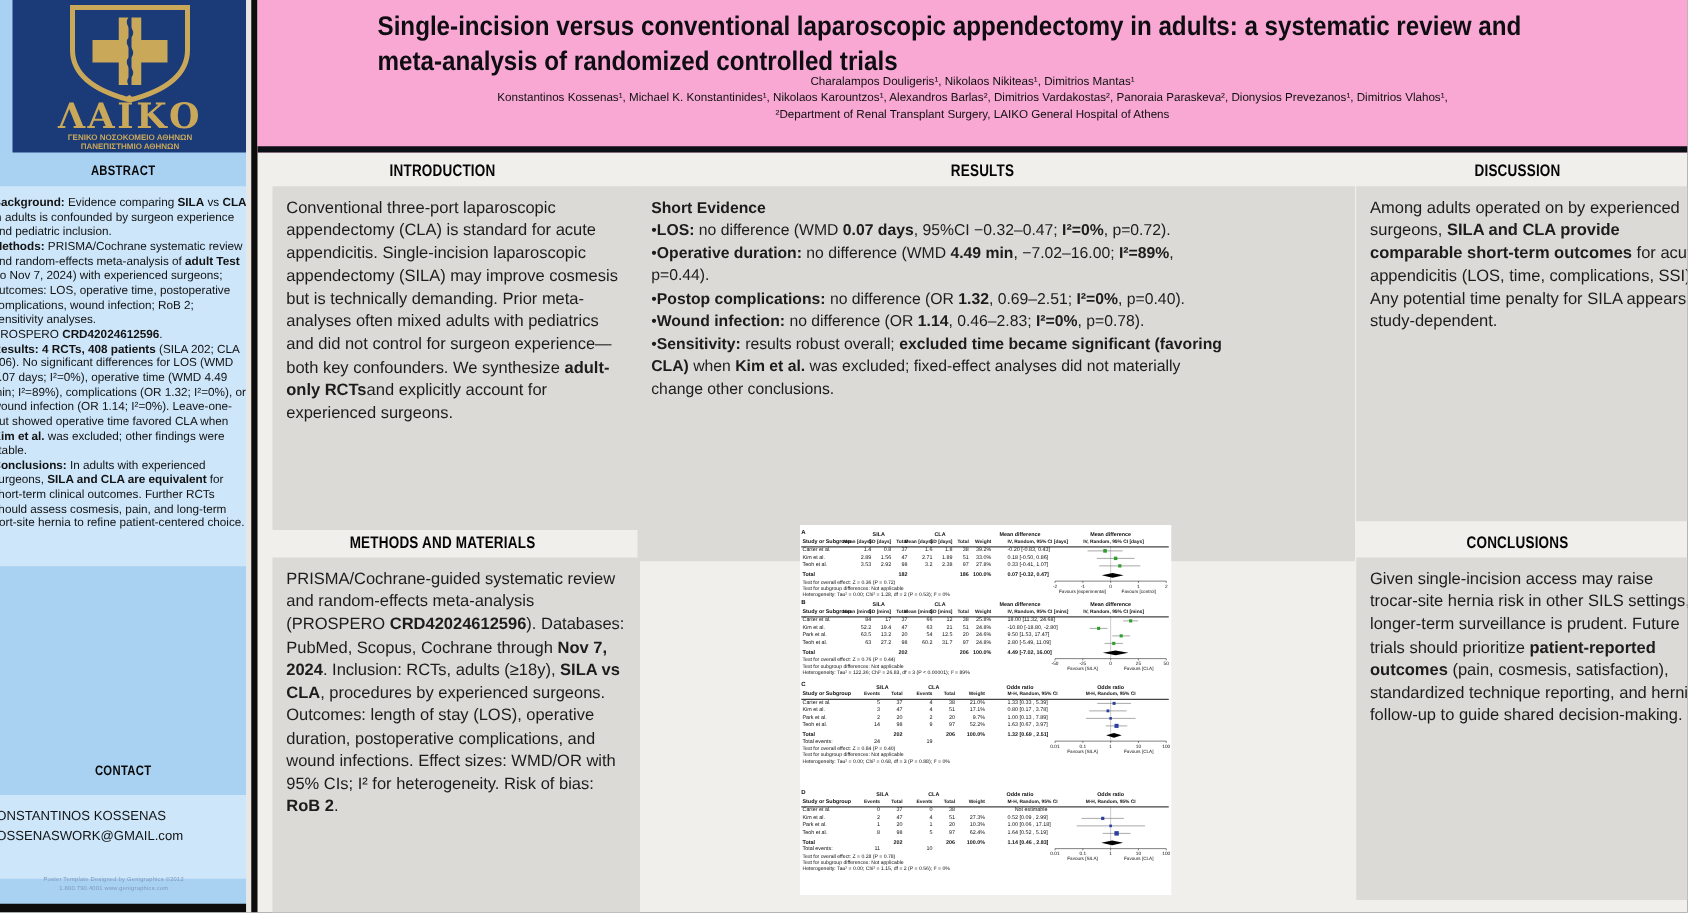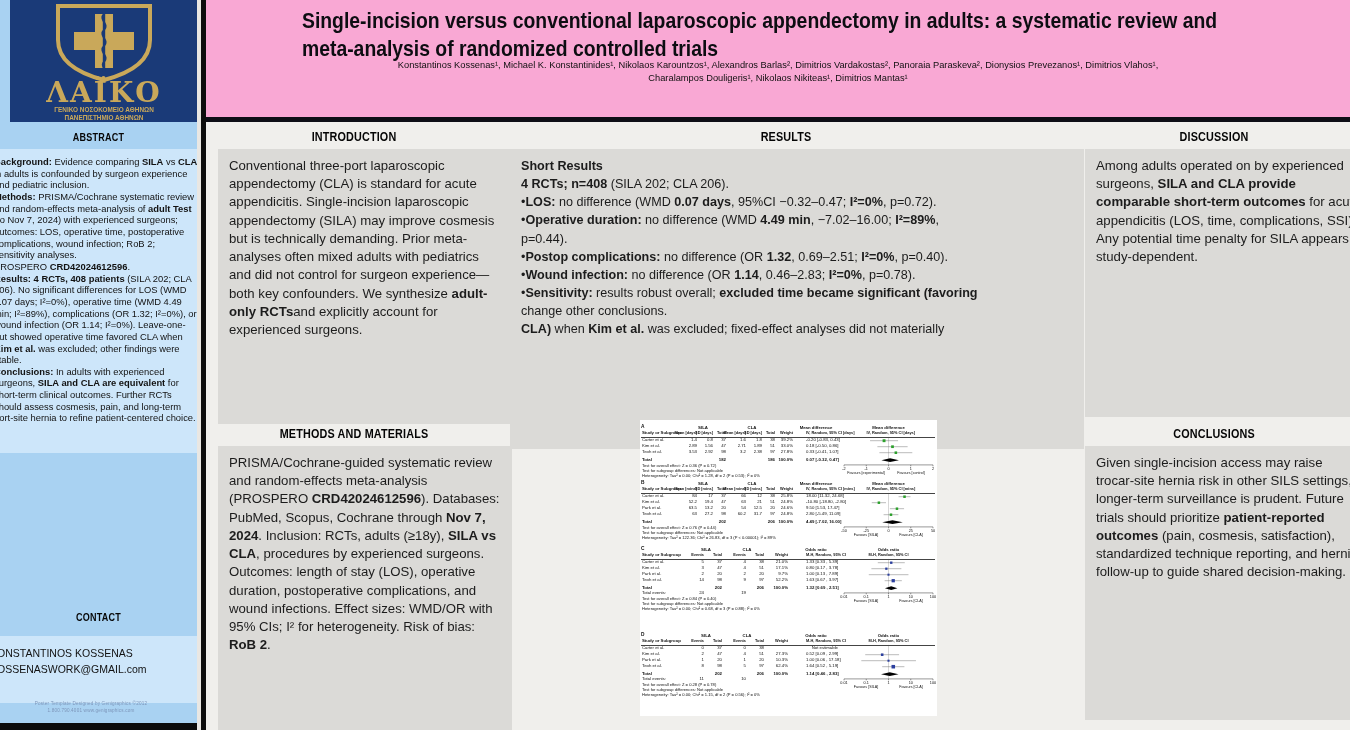--- a/index.html
+++ b/index.html
@@ -87,47 +87,47 @@
   </div>
   <div id="side-gap"></div>
   <div id="side-bar-line"></div>
 
   <div id="band">
     <div id="title-block">
       <div class="title-line">Single-incision versus conventional laparoscopic appendectomy in adults: a systematic review and</div>
       <div class="title-line">meta-analysis of randomized controlled trials</div>
     </div>
     <div id="byline">
+      <div>Charalampos Douligeris¹, Nikolaos Nikiteas¹, Dimitrios Mantas¹</div>
       <div>Konstantinos Kossenas¹, Michael K. Konstantinides¹, Nikolaos Karountzos¹, Alexandros Barlas², Dimitrios Vardakostas², Panoraia Paraskeva², Dionysios Prevezanos¹, Dimitrios Vlahos¹,</div>
-      <div>Charalampos Douligeris¹, Nikolaos Nikiteas¹, Dimitrios Mantas¹</div>
+      <div>²Department of Renal Transplant Surgery, LAIKO General Hospital of Athens</div>
     </div>
   </div>
 
   <div class="shead" style="left:218px;width:272px;top:129px;">INTRODUCTION</div>
   <div class="gpanel" style="left:218px;top:149px;width:272px;height:259px;">
     <div><span>Conventional three-port laparoscopic appendectomy (CLA) is standard for acute appendicitis. Single-incision laparoscopic appendectomy (SILA) may improve cosmesis but is technically demanding. Prior meta-analyses often mixed adults with pediatrics and did not control for surgeon experience—both key confounders. We synthesize </span><b>adult-only RCTs</b><span>and explicitly account for experienced surgeons.</span></div>
   </div>
 
   <div class="shead" style="left:218px;width:272px;top:426px;">METHODS AND MATERIALS</div>
   <div class="gpanel" style="left:218px;top:446px;width:272px;height:282px;">
     <div><span>PRISMA/Cochrane-guided systematic review and random-effects meta-analysis</span><br><span>(PROSPERO </span><b>CRD42024612596</b><span>). Databases: PubMed, Scopus, Cochrane through </span><b>Nov 7, 2024</b><span>. Inclusion: RCTs, adults (≥18y), </span><b>SILA vs CLA</b><span>, procedures by experienced surgeons. Outcomes: length of stay (LOS), operative duration, postoperative complications, and wound infections. Effect sizes: WMD/OR with 95% CIs; I² for heterogeneity. Risk of bias: </span><b>RoB 2</b><span>.</span></div>
   </div>
 
   <div class="shead" style="left:510px;width:552px;top:129px;">RESULTS</div>
   <div class="gpanel" id="results-panel" style="left:510px;top:149px;width:552px;height:284px;">
-    <div class="rline"><b>Short Results</b></div>
-    <div class="rline"><b>4 RCTs; n=408</b><span> (SILA 202; CLA 206).</span></div>
+    <div class="rline"><b>Short Evidence</b></div>
     <div class="rline"><span>•</span><b>LOS:</b><span> no difference (WMD </span><b>0.07 days</b><span>, 95%CI −0.32–0.47; </span><b>I²=0%</b><span>, p=0.72).</span></div>
     <div class="rline"><span>•</span><b>Operative duration:</b><span> no difference (WMD </span><b>4.49 min</b><span>, −7.02–16.00; </span><b>I²=89%</b><span>,</span></div>
     <div class="rline"><span>p=0.44).</span></div>
     <div class="rline"><span>•</span><b>Postop complications:</b><span> no difference (OR </span><b>1.32</b><span>, 0.69–2.51; </span><b>I²=0%</b><span>, p=0.40).</span></div>
     <div class="rline"><span>•</span><b>Wound infection:</b><span> no difference (OR </span><b>1.14</b><span>, 0.46–2.83; </span><b>I²=0%</b><span>, p=0.78).</span></div>
     <div class="rline"><span>•</span><b>Sensitivity:</b><span> results robust overall; </span><b>excluded time became significant (favoring</b></div>
+    <div class="rline"><b>CLA)</b><span> when </span><b>Kim et al.</b><span> was excluded; fixed-effect analyses did not materially</span></div>
     <div class="rline"><span>change other conclusions.</span></div>
-    <div class="rline"><b>CLA)</b><span> when </span><b>Kim et al.</b><span> was excluded; fixed-effect analyses did not materially</span></div>
   </div>
 
   <div id="forest-figure">
       <div class="fp-panel" style="top: 4px; height: 54px;">
         <svg width="297" height="54" class="fpsvg">
           <line x1="248.5" y1="12.9" x2="248.5" y2="40.9" stroke="#999" stroke-width="0.4"></line>
           <line x1="204" y1="40.9" x2="293" y2="40.9" stroke="#333" stroke-width="0.5"></line>
           <line x1="204" y1="40.9" x2="204" y2="42.3" stroke="#333" stroke-width="0.5"></line>
           <line x1="226.25" y1="40.9" x2="226.25" y2="42.3" stroke="#333" stroke-width="0.5"></line>
           <line x1="248.5" y1="40.9" x2="248.5" y2="42.3" stroke="#333" stroke-width="0.5"></line>

